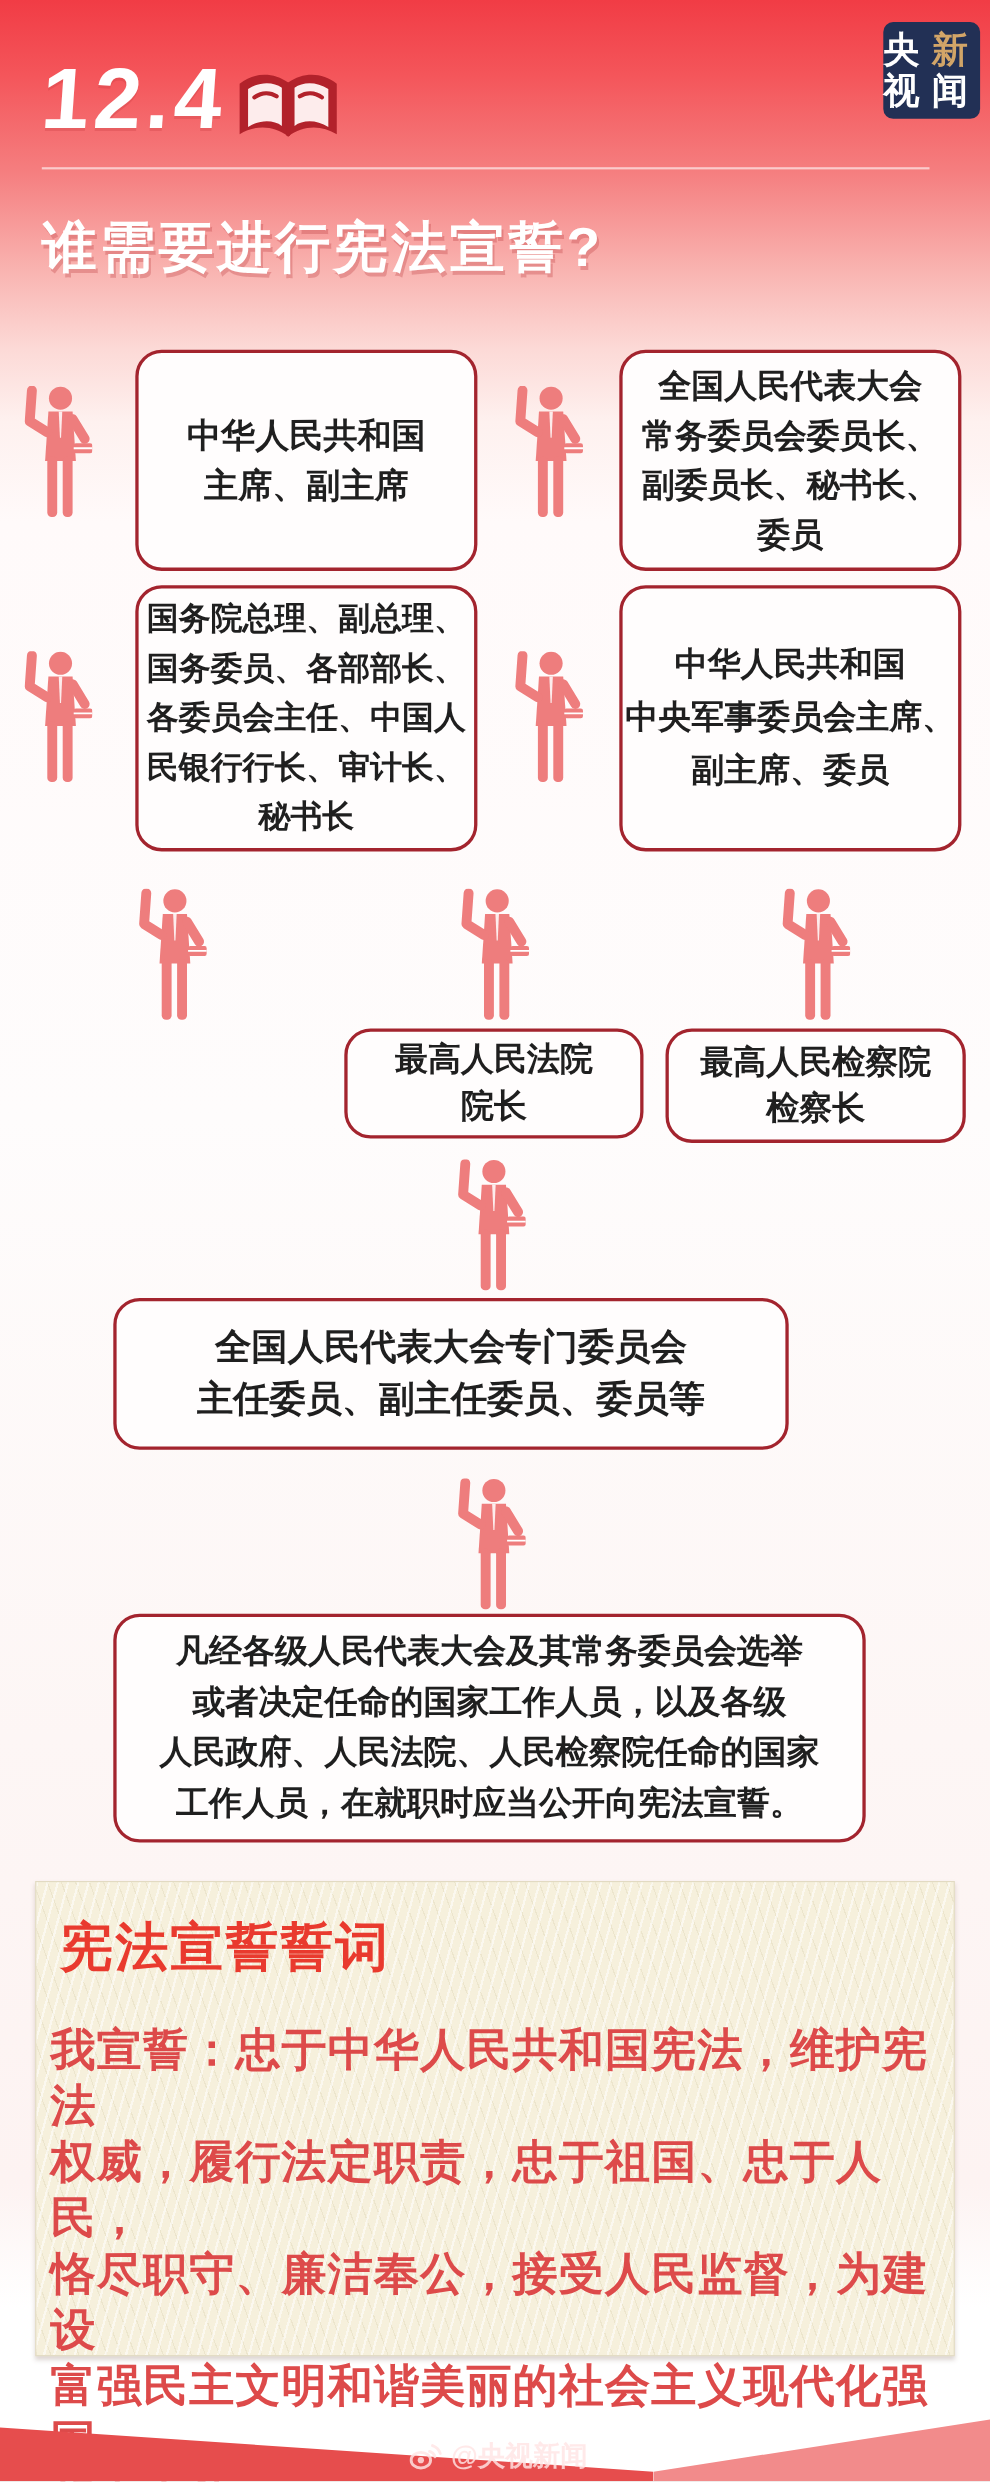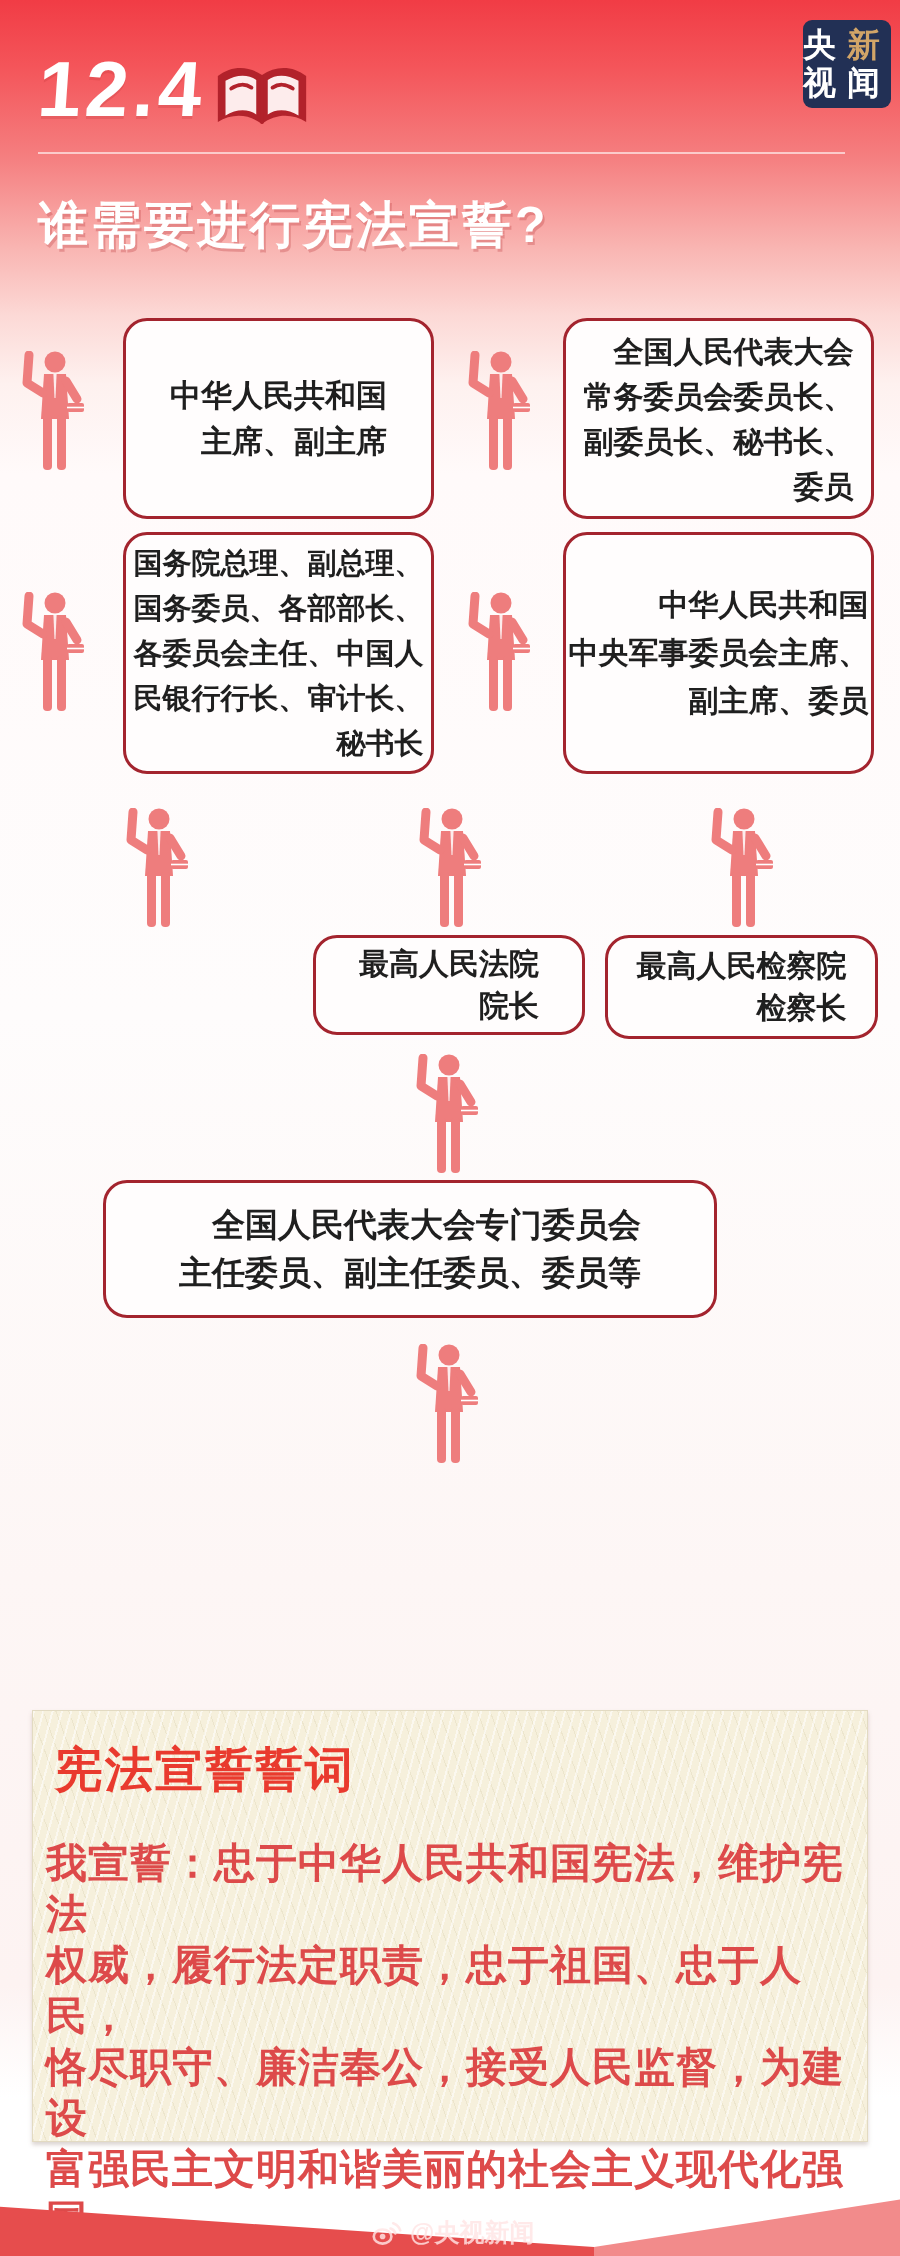--- a/index.html
+++ b/index.html
@@ -19,21 +19,21 @@
   .book{left:214px;top:62px;width:96px;height:78px;}
   .logo{left:803px;top:20px;width:88px;height:88px;background:#223055;border-radius:9px;
         display:flex;flex-direction:row;align-items:center;justify-content:center;
         color:#ffffff;font-weight:900;font-size:33px;line-height:38px;letter-spacing:3px;}
   .logo .gold{color:#d2a568;}
   .rule{left:38px;top:152px;width:807px;height:2px;background:rgba(255,255,255,.6);}
   .main-title{left:38px;top:176px;color:#ffffff;font-size:50px;font-weight:900;
         letter-spacing:3px;text-shadow:2px 3px 0 rgba(185,55,60,.3);margin-top:16px;}
   
   .rbox{background:#fffdfd;border:3px solid #a3242e;border-radius:24px;
-        display:flex;align-items:center;justify-content:center;text-align:right;
+        display:flex;align-items:center;justify-content:center;text-align:center;
         color:#1f1f1f;font-family:"Liberation Serif",serif;font-weight:600;
         white-space:pre-line;box-sizing:border-box;}
   .b1{left:123px;top:318px;width:311px;height:201px;font-size:31px;line-height:46px;}
   .b2{left:563px;top:318px;width:311px;height:201px;font-size:30px;line-height:45px;}
   .b3{left:123px;top:532px;width:311px;height:242px;font-size:29px;line-height:45px;}
   .b4{left:563px;top:532px;width:311px;height:242px;font-size:30px;line-height:48px;}
   .b5{left:20px;top:935px;width:273px;height:100px;font-size:30px;line-height:42px;}
   .b6{left:313px;top:935px;width:272px;height:100px;font-size:30px;line-height:42px;}
   .b7{left:605px;top:935px;width:273px;height:104px;font-size:30px;line-height:42px;}
   .b8{left:103px;top:1180px;width:614px;height:138px;font-size:33px;line-height:48px;}
@@ -159,20 +159,24 @@
 
   <svg class="abs person p-r4" viewBox="0 0 62 125">
       <use href="#person-glyph"></use>
     </svg>
   <div class="abs rbox b8">全国人民代表大会专门委员会
 主任委员、副主任委员、委员等</div>
 
   <svg class="abs person p-r5" viewBox="0 0 62 125">
       <use href="#person-glyph"></use>
     </svg>
+  <div class="abs rbox b9">凡经各级人民代表大会及其常务委员会选举
+或者决定任命的国家工作人员，以及各级
+人民政府、人民法院、人民检察院任命的国家
+工作人员，在就职时应当公开向宪法宣誓。</div>
 
   <div class="abs oath-panel"></div>
   <div class="abs oath-title">宪法宣誓誓词</div>
   <div class="abs oath-body">我宣誓：忠于中华人民共和国宪法，维护宪法
 权威，履行法定职责，忠于祖国、忠于人民，
 恪尽职守、廉洁奉公，接受人民监督，为建设
 富强民主文明和谐美丽的社会主义现代化强国
 努力奋斗！</div>
 
   <div class="abs footer-band">

